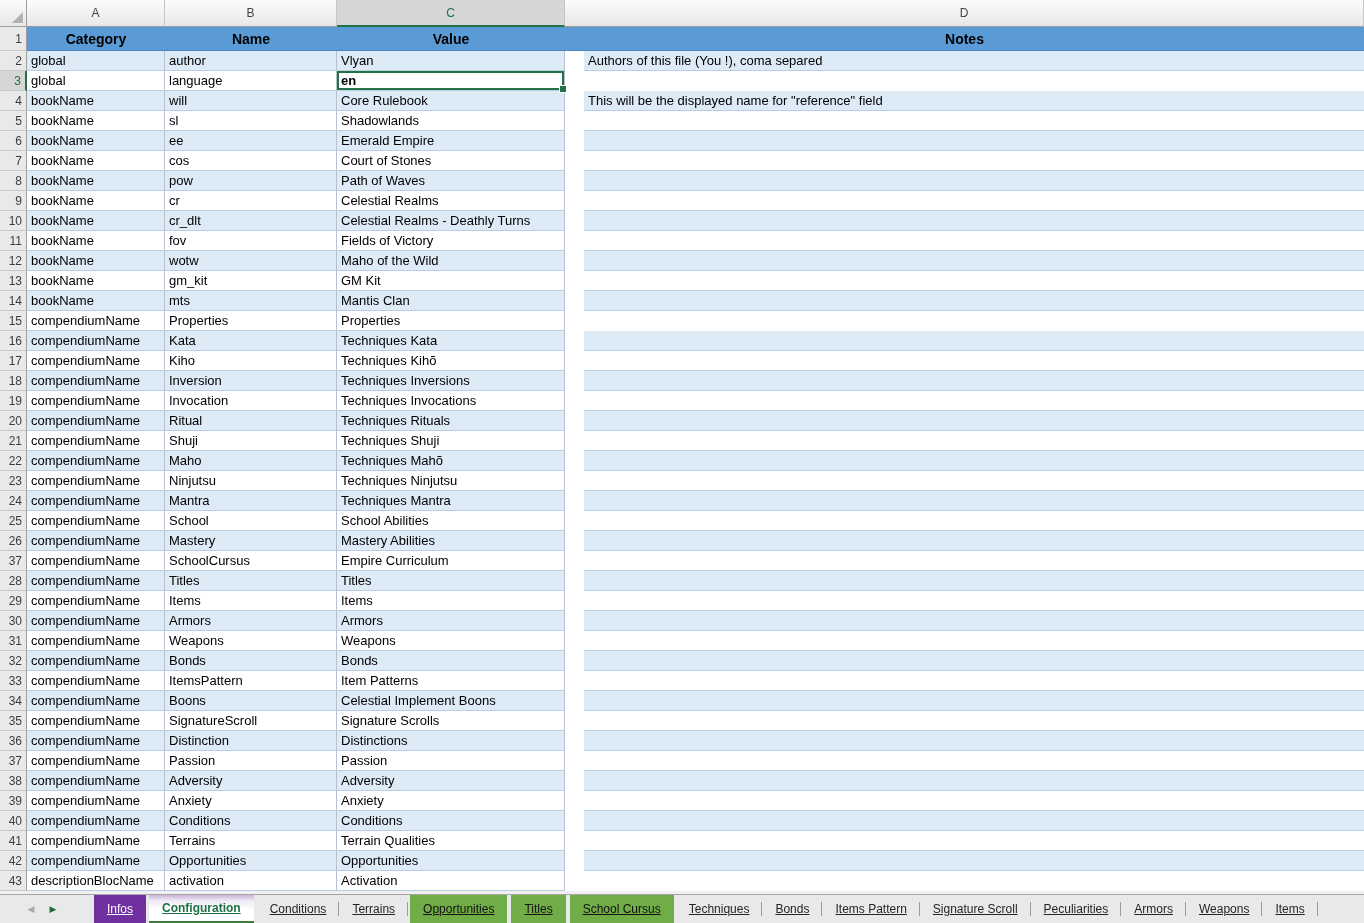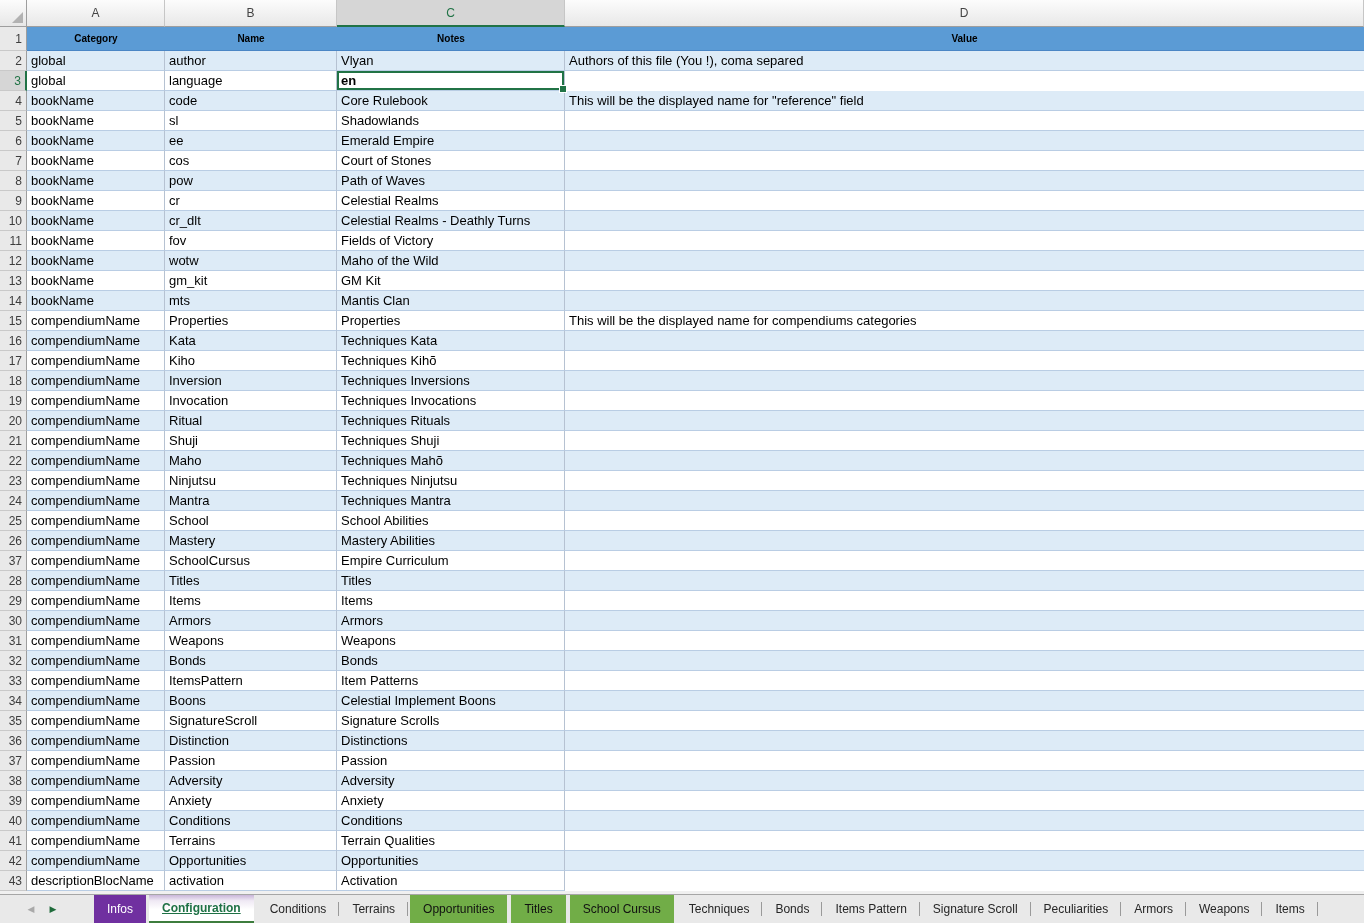--- a/index.html
+++ b/index.html
@@ -13,46 +13,46 @@
   .corner{position:relative;border-right:1px solid #9e9e9e;border-bottom:1px solid #9e9e9e;box-sizing:border-box;background:linear-gradient(#fcfcfc,#e7e7e7);}
   .corner .tri{position:absolute;right:3px;bottom:3px;width:0;height:0;border-left:11px solid transparent;border-bottom:11px solid #b2b2b2;}
   .colhdr{display:flex;align-items:center;justify-content:center;font-size:12px;color:#444;
     border-right:1px solid #c6c6c6;border-bottom:1px solid #9e9e9e;box-sizing:border-box;}
   .colhdr.selected{background:#d6d6d6;color:#217346;border-bottom:2px solid #217346;}
 
   
   .header-row{height:24px;}
   .hgutter{background:#e9e9e9;font-size:12px;color:#3d3d3d;display:flex;align-items:center;justify-content:flex-end;
     padding-right:4px;border-right:1px solid #9e9e9e;border-bottom:1px solid #c9c9c9;box-sizing:border-box;}
-  .hcell{background:#5b9bd5;color:#000;font-weight:bold;font-size:10px;display:flex;align-items:center;justify-content:center;
+  .hcell{background:#5b9bd5;color:#000;font-weight:bold;font-size:14px;display:flex;align-items:center;justify-content:center;
     border-bottom:1px solid #4a86c5;box-sizing:border-box;white-space:nowrap;overflow:hidden;}
 
   
   .data-row{height:20px;}
   .gutter{background:#e9e9e9;font-size:12px;color:#3d3d3d;display:flex;align-items:center;justify-content:flex-end;
     padding-right:4px;border-right:1px solid #9e9e9e;border-bottom:1px solid #c9c9c9;box-sizing:border-box;}
   .gutter.sel{background:#d6d6d6;color:#217346;border-right:2px solid #217346;}
   .cell{font-size:13px;color:#000;padding-left:4px;display:flex;align-items:center;white-space:nowrap;overflow:hidden;
     border-right:1px solid #b6c2d2;border-bottom:1px solid #b9cde4;box-sizing:border-box;}
-  .cell.col-d{border-right:none;}
+  .cell.col-d{border-right:none;margin-left:19px;}
   .row-band .cell{background:#ddebf7;}
   .row-plain .cell{background:#ffffff;}
   .cell.sel-cell{position:relative;box-shadow:inset 0 0 0 2px #217346;overflow:visible;z-index:2;font-weight:bold;}
   .cell.sel-cell::after{content:'';position:absolute;right:-3px;bottom:-3px;width:6px;height:6px;background:#217346;border:1px solid #fff;z-index:3;}
 
   
   .tab-gap{height:3px;background:#f0f0f0;border-bottom:1px solid #a6a6a6;}
 
   
   .tabbar{height:28px;background:#e9e9e9;display:flex;align-items:stretch;overflow:hidden;}
   .nav-arrow{align-self:center;font-size:9px;line-height:9px;width:10px;text-align:center;cursor:default;}
   .nav-left{color:#a9a9a9;margin-left:26px;}
   .nav-right{color:#1f6b3b;margin-left:12px;}
   .tabs{display:flex;align-items:stretch;margin-left:36px;}
-  .tab{display:flex;align-items:center;padding:0 13px;font-size:12px;color:#262626;position:relative;white-space:nowrap;box-sizing:border-box;}
+  .tab{display:flex;align-items:center;padding:0 13px;font-size:12px;color:#262626;position:relative;white-space:nowrap;box-sizing:border-box;text-decoration:underline;}
   .tab.plain::after{content:'';position:absolute;right:0;top:7px;bottom:7px;width:1px;background:#9a9a9a;}
   .tab.purple{background:#7030a0;color:#fff;margin-right:3px;}
   .tab.green{background:#71ad47;color:#111;margin-right:2px;margin-left:2px;}
   .tab.active{background:linear-gradient(180deg,#c9b6d9 0%,#efe9f4 22%,#ffffff 55%);color:#1e7145;font-weight:bold;
     text-decoration:underline;border-bottom:2px solid #3e7d3e;margin-right:3px;}
 </style>
 </head>
 <body>
 
 <div class="app">
@@ -64,42 +64,42 @@
     <div class="colhdr">A</div>
     <div class="colhdr">B</div>
     <div class="colhdr selected">C</div>
     <div class="colhdr">D</div>
   </div>
 
   <div class="grid-row header-row">
     <div class="hgutter">1</div>
     <div class="hcell">Category</div>
     <div class="hcell">Name</div>
+    <div class="hcell">Value</div>
     <div class="hcell">Notes</div>
-    <div class="hcell">Value</div>
   </div>
 
   <div id="rows">
       <div class="grid-row data-row row-band">
         <div class="gutter">2</div>
         <div class="cell col-a">global</div>
         <div class="cell col-b">author</div>
         <div class="cell col-c">Vlyan</div>
         <div class="cell col-d">Authors of this file (You !), coma separed</div>
       </div>
       <div class="grid-row data-row row-plain">
         <div class="gutter sel">3</div>
         <div class="cell col-a">global</div>
         <div class="cell col-b">language</div>
         <div class="cell col-c sel-cell">en</div>
       </div>
       <div class="grid-row data-row row-band">
         <div class="gutter">4</div>
         <div class="cell col-a">bookName</div>
-        <div class="cell col-b">code</div>
+        <div class="cell col-b">will</div>
         <div class="cell col-c">Core Rulebook</div>
         <div class="cell col-d">This will be the displayed name for "reference" field</div>
       </div>
       <div class="grid-row data-row row-plain">
         <div class="gutter">5</div>
         <div class="cell col-a">bookName</div>
         <div class="cell col-b">sl</div>
         <div class="cell col-c">Shadowlands</div>
         <div class="cell col-d"></div>
       </div>
@@ -164,21 +164,20 @@
         <div class="cell col-a">bookName</div>
         <div class="cell col-b">mts</div>
         <div class="cell col-c">Mantis Clan</div>
         <div class="cell col-d"></div>
       </div>
       <div class="grid-row data-row row-plain">
         <div class="gutter">15</div>
         <div class="cell col-a">compendiumName</div>
         <div class="cell col-b">Properties</div>
         <div class="cell col-c">Properties</div>
-        <div class="cell col-d">This will be the displayed name for compendiums categories</div>
       </div>
       <div class="grid-row data-row row-band">
         <div class="gutter">16</div>
         <div class="cell col-a">compendiumName</div>
         <div class="cell col-b">Kata</div>
         <div class="cell col-c">Techniques Kata</div>
         <div class="cell col-d"></div>
       </div>
       <div class="grid-row data-row row-plain">
         <div class="gutter">17</div>

